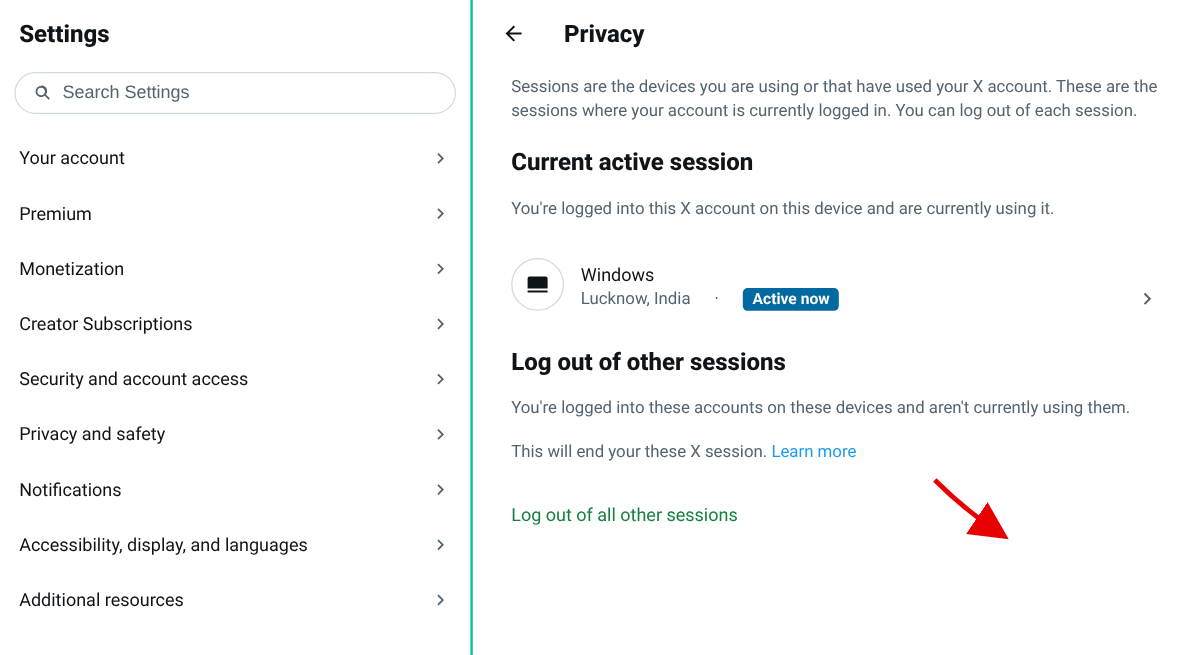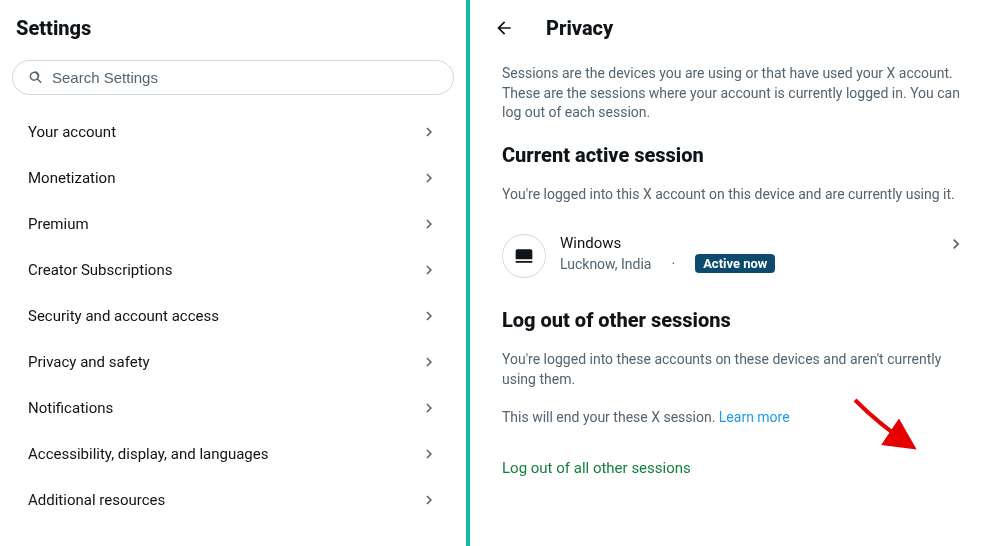--- a/index.html
+++ b/index.html
@@ -10,22 +10,22 @@
     body {
       font-family: -apple-system, BlinkMacSystemFont, "Segoe UI", Roboto, Helvetica, Arial, sans-serif;
       color: #0f1419;
       background: #fff;
       width: 982px;
       height: 546px;
       display: flex;
       overflow: hidden;
     }
     .left-panel {
-      width: 470px;
-      border-right: 4px solid #14b8a6;
+      width: 394px;
+      border-right: 2px solid #14b8a6;
       padding: 8px 0 0 0;
     }
     .left-title {
       font-size: 20px;
       font-weight: 800;
       padding: 8px 16px 20px 16px;
     }
     .search-wrap {
       padding: 0 12px 14px 12px;
     }
@@ -57,21 +57,21 @@
       color: #536471;
     }
     .nav-list {
       display: flex;
       flex-direction: column;
     }
     .nav-item {
       display: flex;
       align-items: center;
       justify-content: space-between;
-      padding: 14px 28px;
+      padding: 14px 16px;
       font-size: 15px;
       color: #0f1419;
       cursor: pointer;
     }
     .chev {
       width: 18px;
       height: 18px;
       fill: #536471;
     }
     .right-panel {
@@ -118,21 +118,21 @@
       margin: 0 0 18px 0;
     }
     .sub-desc {
       font-size: 14px;
       color: #536471;
       line-height: 1.4;
       margin-bottom: 18px;
     }
     .session-row {
       display: flex;
-      align-items: flex-start;
+      align-items: flex-end;
       padding: 12px 0;
       cursor: pointer;
       margin-bottom: 18px;
     }
     .session-icon {
       width: 44px;
       height: 44px;
       border: 1px solid #cfd9de;
       border-radius: 50%;
       display: flex;
@@ -154,21 +154,21 @@
       margin-bottom: 2px;
     }
     .session-loc {
       font-size: 14px;
       color: #536471;
       display: flex;
       align-items: center;
       gap: 20px;
     }
     .badge {
-      background: #0c4a6e;
+      background: #0369a1;
       color: #fff;
       font-size: 13px;
       font-weight: 700;
       padding: 2px 8px;
       border-radius: 4px;
       display: inline-block;
     }
     .session-chev {
       width: 20px;
       height: 20px;
@@ -207,27 +207,27 @@
     </div>
   </div>
   <div class="nav-list">
     <div class="nav-item">
       <span>Your account</span>
       <svg class="chev" viewBox="0 0 24 24">
           <path d="M8.59 16.59L13.17 12 8.59 7.41 10 6l6 6-6 6z"></path>
         </svg>
     </div>
     <div class="nav-item">
+      <span>Premium</span>
+      <svg class="chev" viewBox="0 0 24 24">
+          <path d="M8.59 16.59L13.17 12 8.59 7.41 10 6l6 6-6 6z"></path>
+        </svg>
+    </div>
+    <div class="nav-item">
       <span>Monetization</span>
-      <svg class="chev" viewBox="0 0 24 24">
-          <path d="M8.59 16.59L13.17 12 8.59 7.41 10 6l6 6-6 6z"></path>
-        </svg>
-    </div>
-    <div class="nav-item">
-      <span>Premium</span>
       <svg class="chev" viewBox="0 0 24 24">
           <path d="M8.59 16.59L13.17 12 8.59 7.41 10 6l6 6-6 6z"></path>
         </svg>
     </div>
     <div class="nav-item">
       <span>Creator Subscriptions</span>
       <svg class="chev" viewBox="0 0 24 24">
           <path d="M8.59 16.59L13.17 12 8.59 7.41 10 6l6 6-6 6z"></path>
         </svg>
     </div>

